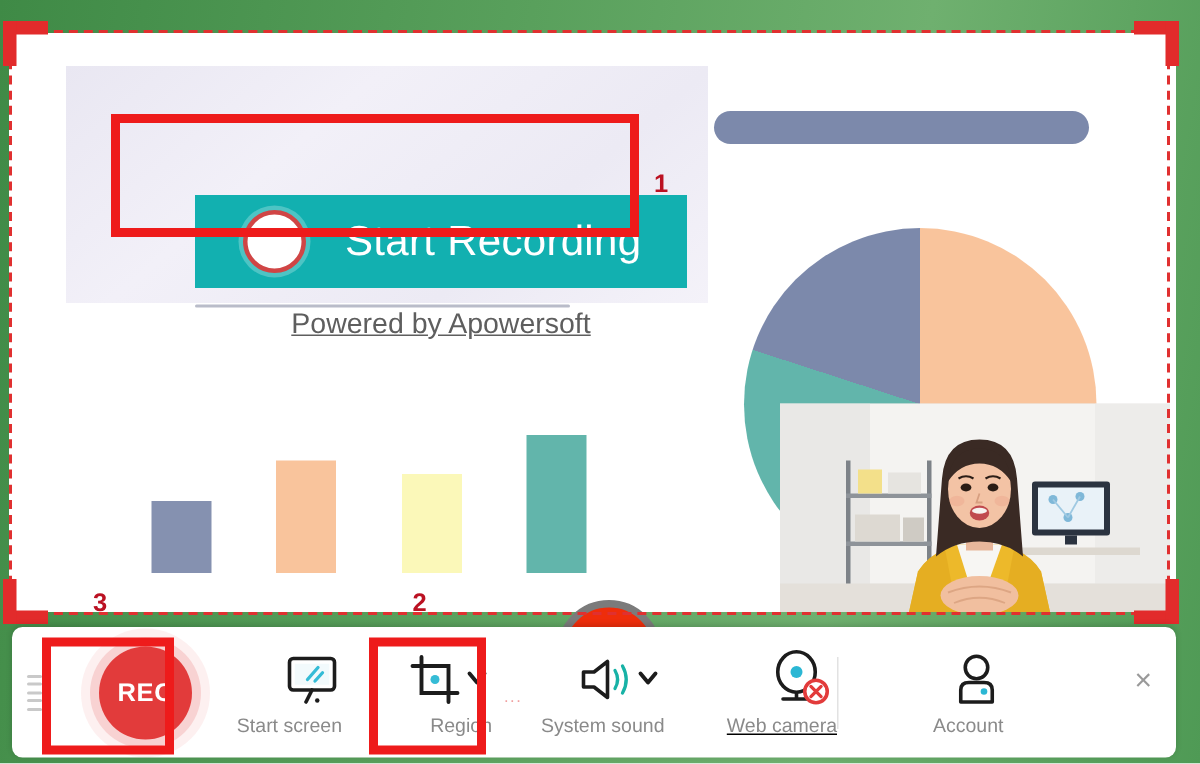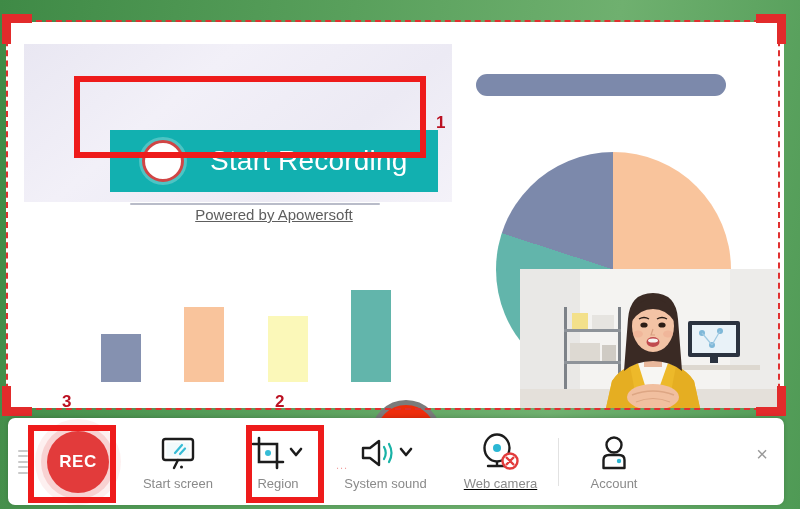--- a/index.html
+++ b/index.html
@@ -44,31 +44,31 @@
   .bar{position:absolute;bottom:0;}
   .bars{position:absolute;left:95px;top:250px;width:290px;height:110px;}
   .bars .bar{position:absolute;bottom:0;}
 
   .pie{position:absolute;left:490px;top:130px;width:235px;height:235px;border-radius:50%;}
 
   .red-circle{position:absolute;left:365px;top:378px;width:70px;height:70px;
     border-radius:50%;background:#ee2d0b;border:5px solid #7b7b7b;box-sizing:border-box;}
 
   
-  .apw-panel{position:absolute;left:24px;top:44px;width:428px;height:158px;
+  .apw-panel{position:absolute;left:44px;top:44px;width:428px;height:158px;
     background:linear-gradient(140deg,#e9e7f2 0%,#f2f0f8 35%,#eceaf4 70%,#f4f2f9 100%);}
   .apw-underline{position:absolute;left:130px;top:203px;width:250px;height:2px;
     background:#b9bcc9;border-radius:2px;}
   .apw-btn{position:absolute;left:86px;top:86px;width:328px;height:62px;
     background:#12b0b0;display:flex;align-items:center;}
   .apw-btn .rec-ring{width:36px;height:36px;border-radius:50%;background:#ffffff;
     border:3px solid #d04545;margin-left:32px;box-shadow:0 0 0 3px rgba(255,255,255,.25);}
   .apw-btn .label{color:#ffffff;font-size:28px;margin-left:26px;letter-spacing:.2px;}
   .apw-link{position:absolute;left:86px;top:162px;width:328px;text-align:center;
-    color:#5e5e5e;font-size:15px;text-decoration:underline;}
+    color:#5e5e5e;font-size:19px;text-decoration:underline;}
 
   
   .hl{position:absolute;border:6px solid #ee1b1b;box-sizing:border-box;}
   .hl-1{left:74px;top:76px;width:352px;height:82px;}
 
   
   .anno{position:absolute;color:#bb1122;font-weight:bold;font-size:17px;}
   .anno-1{left:436px;top:113px;}
   .anno-2{left:275px;top:392px;}
   .anno-3{left:62px;top:392px;}
@@ -78,21 +78,21 @@
     background:#eceae8;}
   .webcam svg{display:block;}
 
   
   .toolbar{position:absolute;left:8px;top:418px;width:776px;height:87px;
     background:#ffffff;border-radius:7px;box-shadow:0 -1px 4px rgba(0,0,0,.16);}
   .tb-inner{position:absolute;left:0;top:0;width:100%;height:100%;display:flex;align-items:center;}
   .grip{width:10px;height:24px;margin-left:10px;display:flex;flex-direction:column;
     justify-content:space-between;}
   .grip span{display:block;height:2px;background:#c9c9c9;border-radius:1px;}
-  .tb-item{position:relative;display:flex;flex-direction:column;align-items:center;
+  .tb-item{position:relative;display:flex;flex-direction:column;align-items:flex-end;
     justify-content:center;height:74px;}
   .tb-icon{height:42px;display:flex;align-items:center;justify-content:center;}
   .tb-label{font-size:13px;color:#8a8a8a;margin-top:2px;}
   .divider{width:1px;height:48px;background:#e2e2e2;}
 
   .rec-btn{width:62px;height:62px;border-radius:50%;background:#e23b3b;
     display:flex;align-items:center;justify-content:center;
     box-shadow:0 0 0 6px rgba(226,59,59,.16),0 0 0 12px rgba(226,59,59,.08);}
   .rec-btn span{color:#fff;font-weight:bold;font-size:17px;letter-spacing:.5px;}
 

